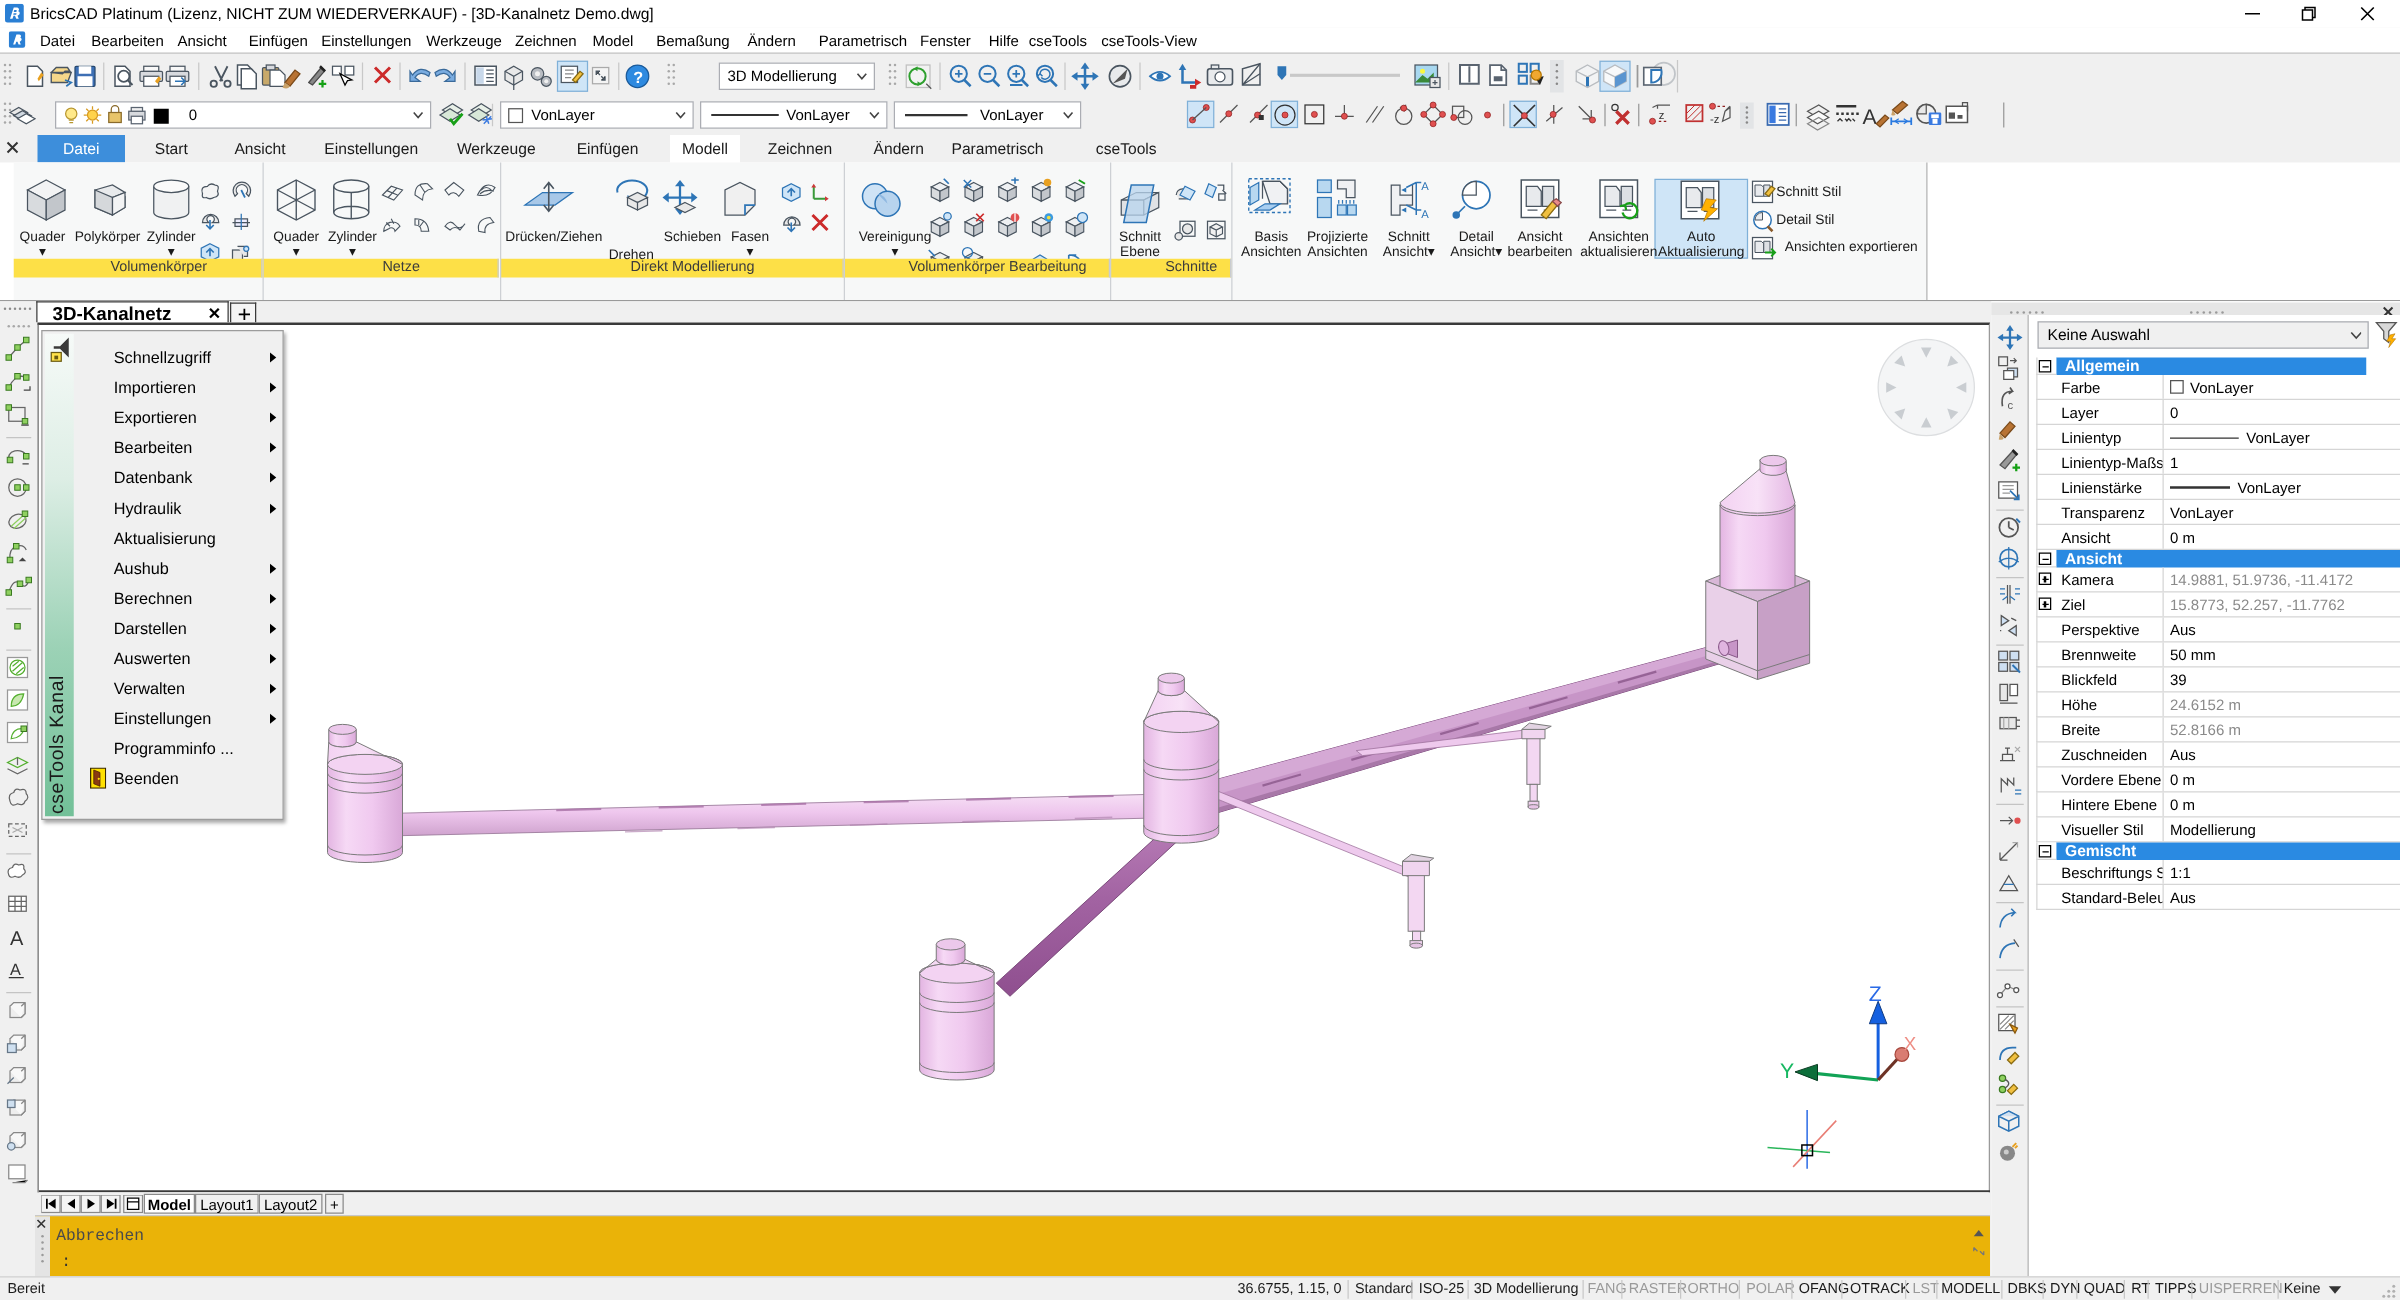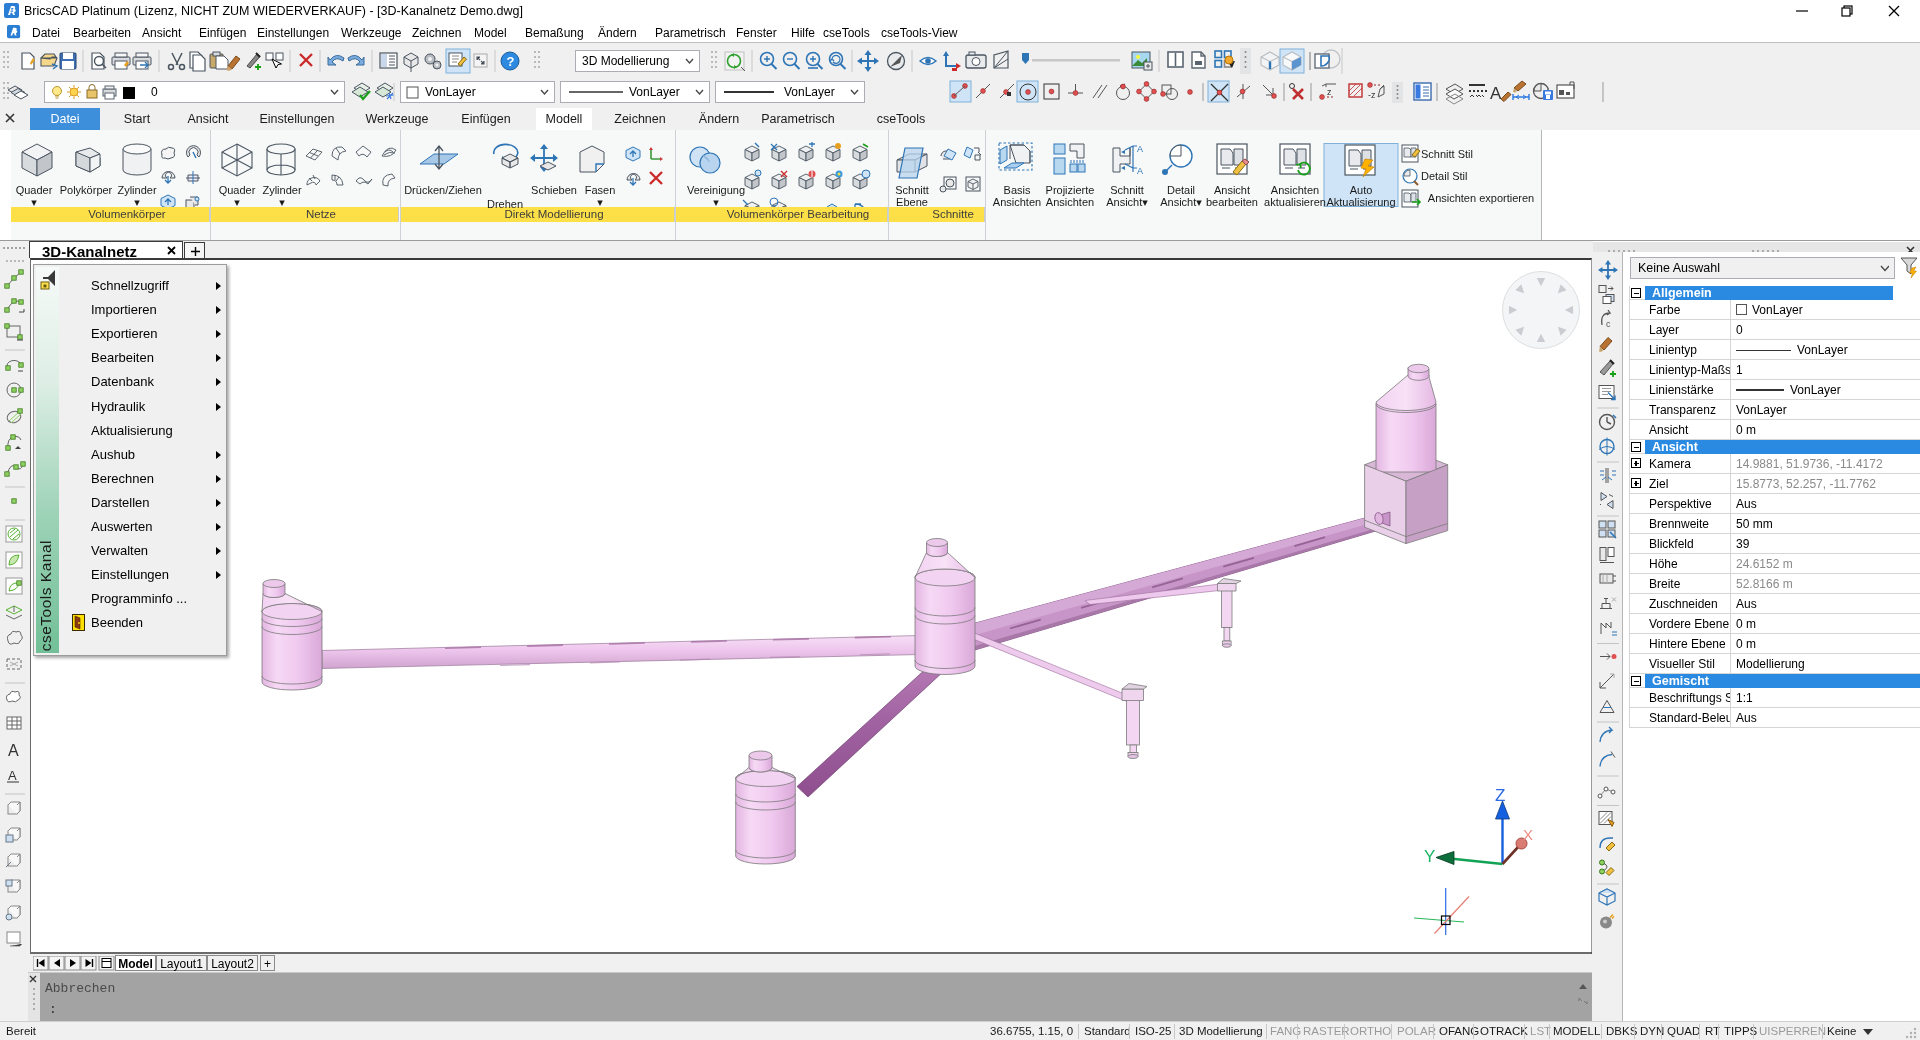--- a/index.html
+++ b/index.html
@@ -50,21 +50,21 @@
 .prow{position:absolute;left:5px;width:291px;border-bottom:1px solid #d5d5d5;border-left:1px solid #d5d5d5;}
 .phead{position:absolute;left:5px;width:291px;background:#2a8ae2;color:#fff;font-weight:bold;font-size:12.5px;}
 .pkey{position:absolute;left:15px;top:0;width:86px;font-size:12px;color:#000;border-right:1px solid #d5d5d5;height:100%;
 overflow:hidden;white-space:nowrap;padding:3px 0 0 4px;}
 .pval{position:absolute;left:101px;top:0;font-size:12px;color:#000;padding:3px 0 0 5px;white-space:nowrap;}
 .gray{color:#8a8a8a;}
 
 #layoutrow{left:28px;top:955px;width:1564px;height:17px;background:#f0f0f0;}
 .ltab{position:absolute;top:0;height:16px;line-height:16px;font-size:12px;color:#000;
 background:#f0f0f0;border:1px solid #8a8a8a;text-align:center;}
-#cmdline{left:28px;top:972px;width:1564px;height:49px;background:#a3a3a3;border-top:1px solid #c8c8c8;}
+#cmdline{left:28px;top:972px;width:1564px;height:49px;background:#eab308;border-top:1px solid #c8c8c8;}
 #statusbar{left:0;top:1021px;width:1920px;height:19px;background:#f0f0f0;border-top:1px solid #cfcfcf;}
 .sseg{position:absolute;top:3px;font-size:11.5px;color:#1a1a1a;white-space:nowrap;}
 .ssep{position:absolute;top:2px;width:1px;height:15px;background:#c8c8c8;}
 .sgray{color:#9a9a9a;}
 </style>
 </head>
 <body>
 
 <div class="abs" id="titlebar">
   <svg class="abs" style="left:4px;top:3px" width="16" height="16" viewBox="0 0 16 16">

